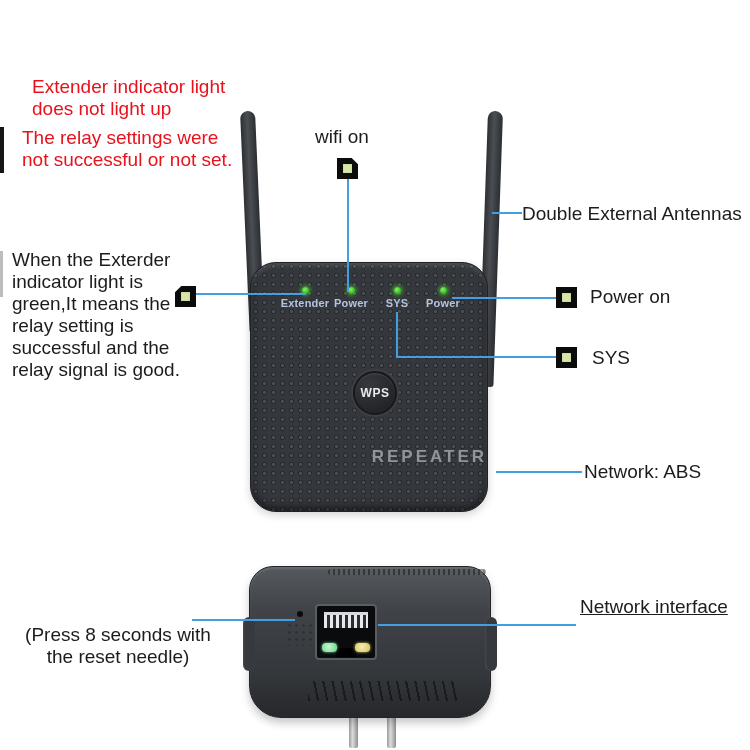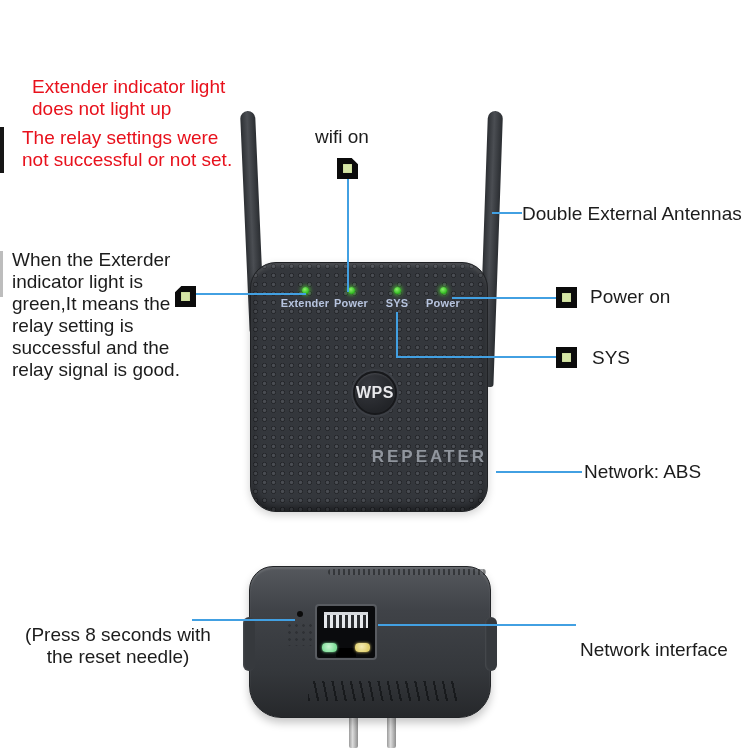--- a/index.html
+++ b/index.html
@@ -43,21 +43,21 @@
   }
   .led-group{position:absolute;top:24px;width:60px;text-align:center;}
   .led{width:7px;height:7px;border-radius:50%;margin:0 auto 3px auto;
     background:radial-gradient(circle at 40% 35%, #8af06a, #2eb81e 70%);
     box-shadow:0 0 4px 1px rgba(80,220,50,.8);}
   .led-label{font-size:11px;font-weight:bold;color:var(--device-label);letter-spacing:.2px;}
   .wps-btn{position:absolute;left:102px;top:108px;width:44px;height:44px;border-radius:50%;
     background:radial-gradient(circle at 35% 30%, #37393f, #222428 72%);
     border:2px solid #17181b;box-shadow:0 0 0 2px #3c3f45, inset 0 1px 2px rgba(255,255,255,.12);
     display:flex;align-items:center;justify-content:center;
-    color:#e9e9ec;font-size:16px;font-weight:bold;letter-spacing:.5px;}
+    color:#e9e9ec;font-size:12px;font-weight:bold;letter-spacing:.5px;}
   .brand{position:absolute;left:0;top:184px;width:100%;text-align:right;
     font-size:17px;font-weight:bold;letter-spacing:3px;color:var(--brand-text);}
 
   
   .device-bottom{position:absolute;left:249px;top:566px;width:242px;height:152px;z-index:3;
     border-radius:24px 24px 32px 32px;border:1px solid #222427;
     background:linear-gradient(180deg,#55585d 0%,#404348 28%,#34373b 70%,#26282b 100%);
     box-shadow:0 5px 9px rgba(0,0,0,.22), inset 0 2px 2px rgba(255,255,255,.12);}
   .top-vents{position:absolute;left:78px;top:2px;width:158px;height:6px;border-radius:3px;opacity:.55;
     background:repeating-linear-gradient(90deg,#1b1d1f 0 2px,#5a5d62 2px 5px);}
@@ -100,21 +100,21 @@
 
   <div class="txt" style="left:315px;top:126px;">wifi on</div>
 
   <div class="txt" style="left:522px;top:203px;">Double External Antennas</div>
   <div class="txt" style="left:590px;top:286px;">Power on</div>
   <div class="txt" style="left:592px;top:347px;">SYS</div>
   <div class="txt" style="left:584px;top:461px;">Network: ABS</div>
 
   <div class="txt center preline" style="left:18px;top:624px;width:200px;">(Press 8 seconds with
 the reset needle)</div>
-  <div class="txt" style="left:580px;top:639px;">Network interface</div>
+  <div class="txt" style="left:580px;top:596px;text-decoration:underline;">Network interface</div>
 
   <div class="antenna" style="left:240px;top:111px;height:222px;transform:rotate(-2.5deg);"></div>
   <div class="antenna" style="left:488px;top:111px;height:276px;transform:rotate(2deg);"></div>
 
   <div class="device-front">
     <div class="led-group" style="left:24px;">
       <div class="led"></div>
       <div class="led-label">Extender</div>
     </div>
     <div class="led-group" style="left:70px;">

